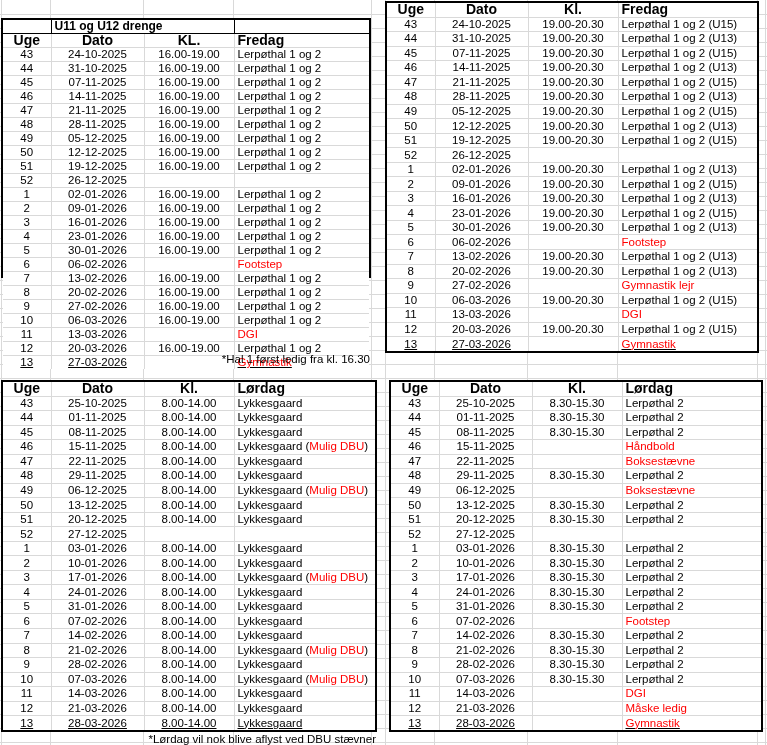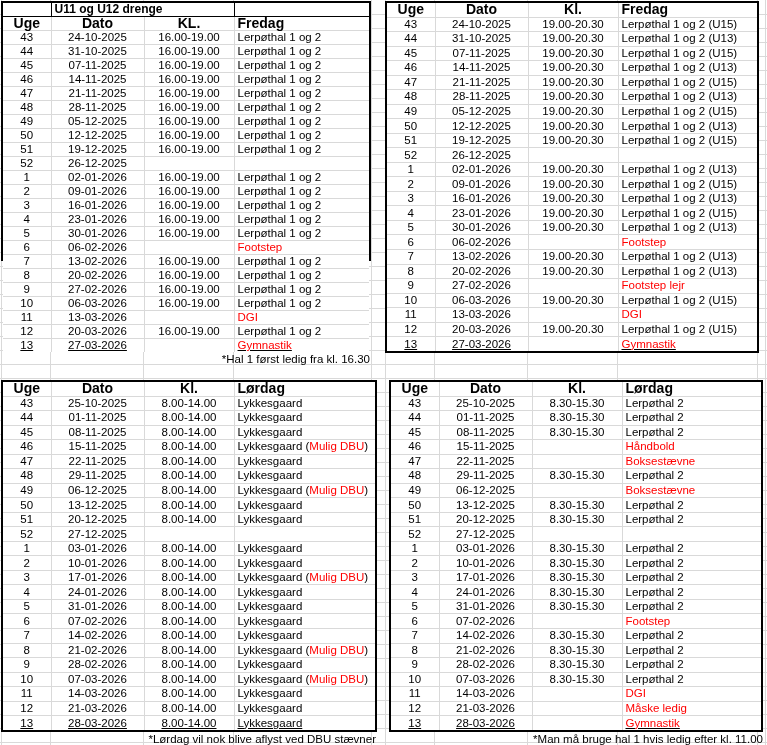--- a/index.html
+++ b/index.html
@@ -54,21 +54,21 @@
   <div class="grid-v" style="left:143px"></div>
   <div class="grid-v" style="left:233px"></div>
   <div class="grid-v" style="left:371px"></div>
   <div class="grid-v" style="left:385px"></div>
   <div class="grid-v" style="left:434px"></div>
   <div class="grid-v" style="left:527px"></div>
   <div class="grid-v" style="left:617px"></div>
   <div class="grid-v" style="left:757px"></div>
   <div class="grid-v" style="left:765px"></div>
 
-  <div class="xl-table" style="left:1px; top:1px; width:370px; height:260px;">
+  <div class="xl-table" style="left:1px; top:18px; width:370px; height:260px;">
     <table>
       <colgroup>
           <col style="width:48px">
           <col style="width:93px">
           <col style="width:90px">
           <col>
         </colgroup>
       <tbody>
         <tr class="title-row">
           <td></td>
@@ -344,21 +344,21 @@
           <tr class="data-row">
             <td class="c-uge">8</td>
             <td class="c-dato">20-02-2026</td>
             <td class="c-kl">19.00-20.30</td>
             <td class="c-venue"><span>Lerpøthal 1 og 2 (U13)</span></td>
           </tr>
           <tr class="data-row">
             <td class="c-uge">9</td>
             <td class="c-dato">27-02-2026</td>
             <td class="c-kl"></td>
-            <td class="c-venue"><span style="color: rgb(255, 0, 0);">Footstep lejr</span></td>
+            <td class="c-venue"><span style="color: rgb(255, 0, 0);">Gymnastik lejr</span></td>
           </tr>
           <tr class="data-row">
             <td class="c-uge">10</td>
             <td class="c-dato">06-03-2026</td>
             <td class="c-kl">19.00-20.30</td>
             <td class="c-venue"><span>Lerpøthal 1 og 2 (U15)</span></td>
           </tr>
           <tr class="data-row">
             <td class="c-uge">11</td>
             <td class="c-dato">13-03-2026</td>
@@ -688,15 +688,14 @@
           </tr>
           <tr class="data-row">
             <td class="c-uge">13</td>
             <td class="c-dato">28-03-2026</td>
             <td class="c-kl"></td>
             <td class="c-venue"><span style="color: rgb(255, 0, 0);">Gymnastik</span></td>
           </tr>
         </tbody>
     </table>
   </div>
-  <div class="footnote" style="left:389px; top:733px; width:374px;">*Man må bruge hal 1 hvis ledig efter kl. 11.00</div>
 
 </div>
 
 </body></html>

